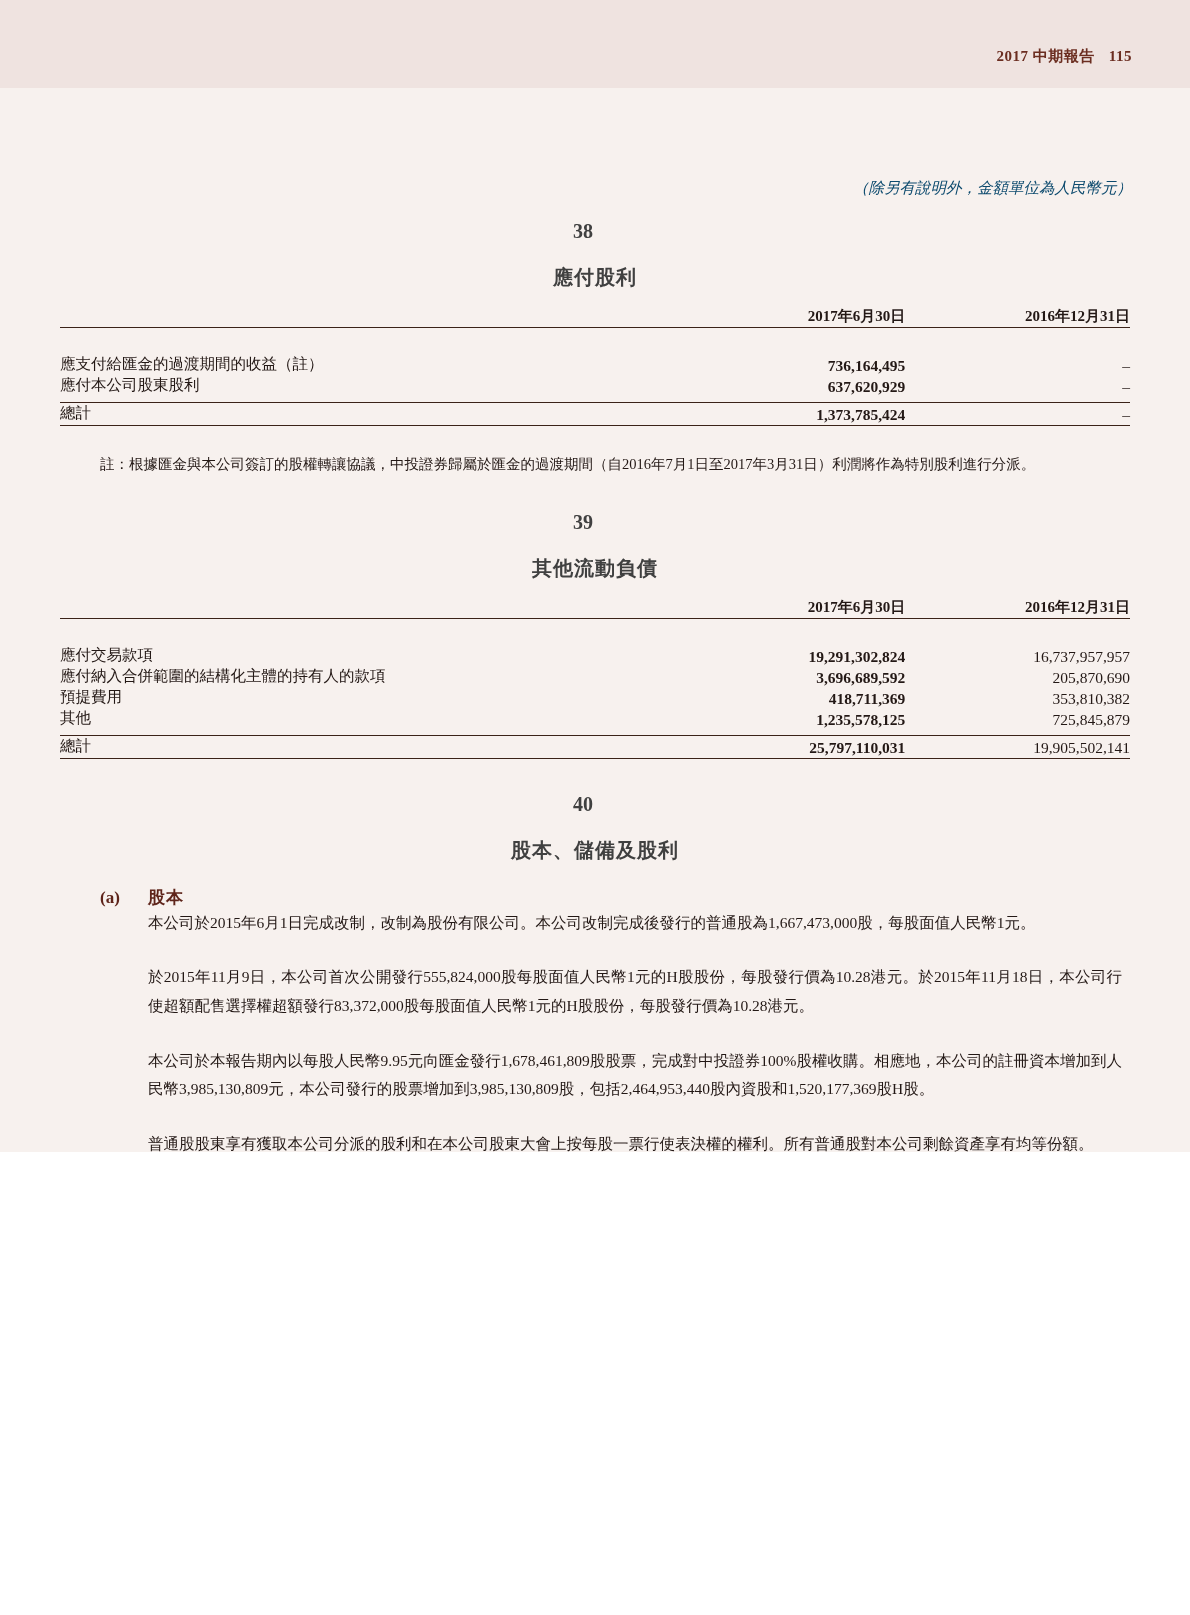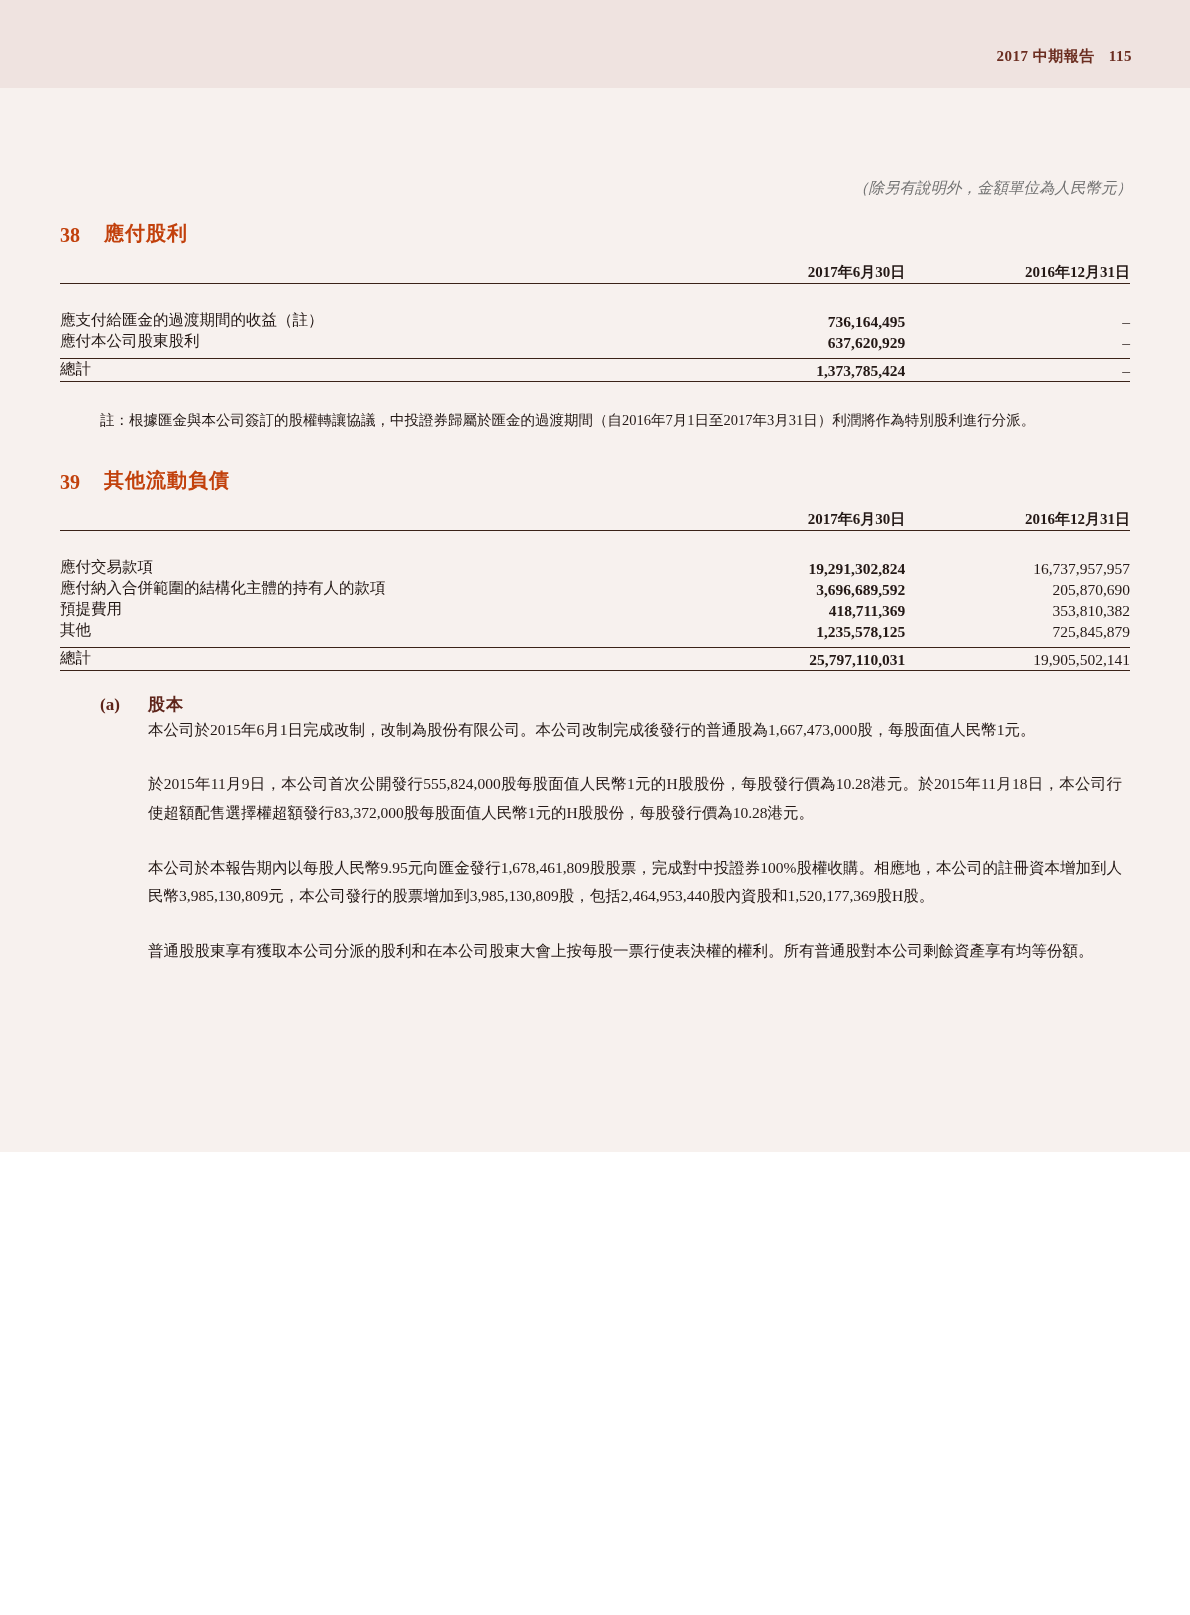--- a/index.html
+++ b/index.html
@@ -49,35 +49,36 @@
     font-weight: bold;
     color: #ffffff;
     letter-spacing: 2px;
   }
   .subnote {
     position: absolute;
     top: 178px;
     right: 58px;
     font-size: 15.5px;
     font-style: italic;
-    color: #737373;
+    color: #0c4a6e;
   }
   
   .content {
     position: absolute;
     top: 210px;
     left: 0;
     right: 0;
     padding: 0 60px 0 60px;
   }
   .sec-head {
     display: flex;
-    align-items: flex-end;
+    align-items: center;
     margin-top: 10px;
-    color: #c2410c;
+    color: #404040;
+    flex-direction: column;
   }
   .sec-head .sec-num {
     width: 44px;
     font-size: 20px;
     font-weight: bold;
     flex: 0 0 44px;
   }
   .sec-head .sec-title {
     font-size: 20px;
     font-weight: bold;
@@ -260,20 +261,24 @@
         <td class="col-label">總計</td>
         <td class="col-v1">25,797,110,031</td>
         <td class="col-v2">19,905,502,141</td>
       </tr>
       <tr>
         <td class="rule" colspan="3" style="height:1px;"></td>
       </tr>
     </tbody>
       </table>
 
+    <div class="sec-head" style="margin-top:34px;">
+      <div class="sec-num">40</div>
+      <div class="sec-title">股本、儲備及股利</div>
+    </div>
 
     <div class="sub-head">
       <div class="sub-num">(a)</div>
       <div class="sub-title">股本</div>
     </div>
 
     <div class="para">本公司於2015年6月1日完成改制，改制為股份有限公司。本公司改制完成後發行的普通股為1,667,473,000股，每股面值人民幣1元。</div>
     <div class="para">於2015年11月9日，本公司首次公開發行555,824,000股每股面值人民幣1元的H股股份，每股發行價為10.28港元。於2015年11月18日，本公司行使超額配售選擇權超額發行83,372,000股每股面值人民幣1元的H股股份，每股發行價為10.28港元。</div>
     <div class="para">本公司於本報告期內以每股人民幣9.95元向匯金發行1,678,461,809股股票，完成對中投證券100%股權收購。相應地，本公司的註冊資本增加到人民幣3,985,130,809元，本公司發行的股票增加到3,985,130,809股，包括2,464,953,440股內資股和1,520,177,369股H股。</div>
     <div class="para">普通股股東享有獲取本公司分派的股利和在本公司股東大會上按每股一票行使表決權的權利。所有普通股對本公司剩餘資產享有均等份額。</div>

